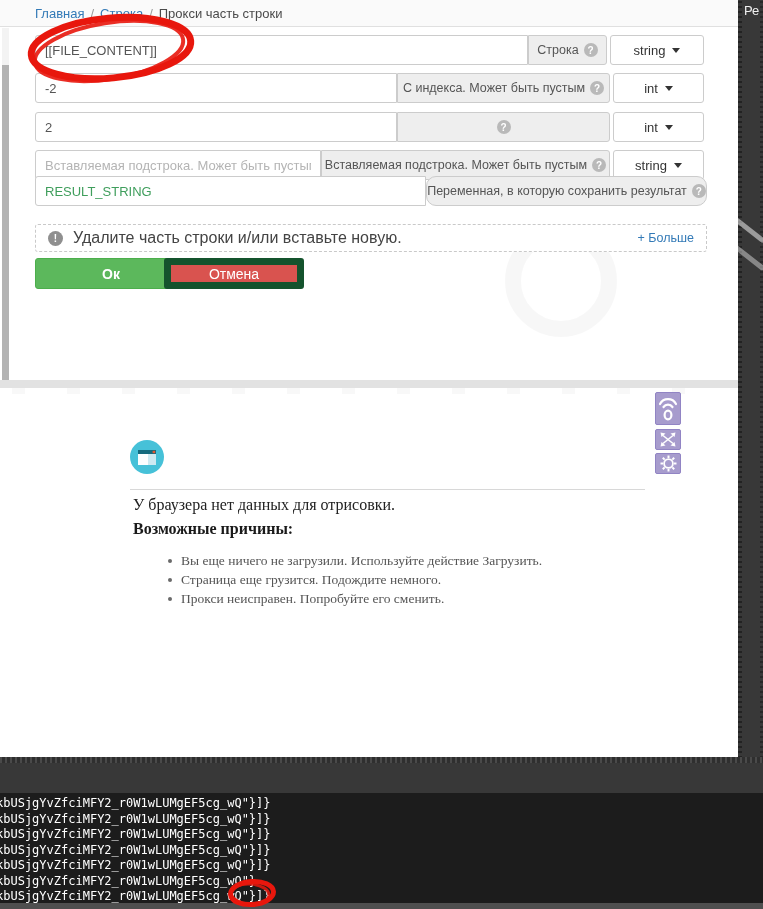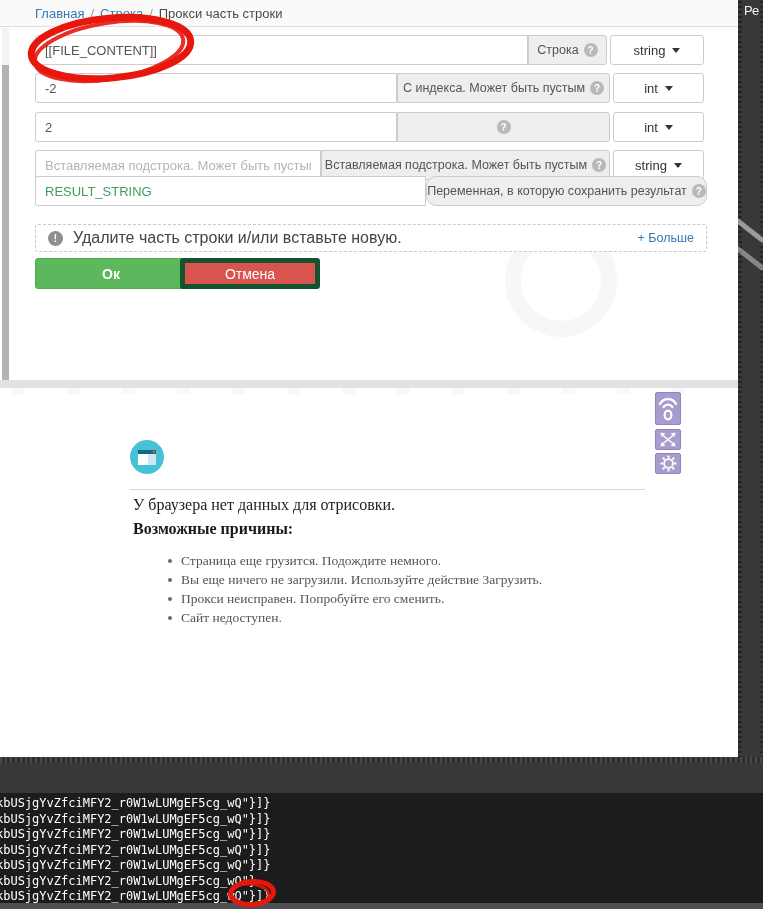--- a/index.html
+++ b/index.html
@@ -44,21 +44,21 @@
   .hintbox{left:35px;top:224px;width:672px;height:28px;border:1px dashed #c9c9c9;border-radius:3px;
     box-sizing:border-box;display:flex;align-items:center;padding:0 12px;background:#fff;}
   .hint-icon{width:15px;height:15px;border-radius:50%;background:#8f8f8f;color:#fff;font-size:10px;
     font-weight:bold;display:inline-flex;align-items:center;justify-content:center;flex:none;margin-right:10px;}
   .hint-text{font-size:16px;color:#444;}
   .hint-more{margin-left:auto;font-size:12.5px;color:#337ab7;cursor:pointer;}
 
   .btn{top:258px;height:31px;border:none;border-radius:3px;color:#fff;font-size:14px;
     font-family:"Liberation Sans",sans-serif;cursor:pointer;}
   .btn-ok{left:35px;width:152px;background:#5cb85c;border:1px solid #4cae4c;box-sizing:border-box;font-weight:bold;}
-  .btn-cancel{left:180px;width:140px;background:#d9534f;border:5px solid #14532d;box-sizing:border-box;}
+  .btn-cancel{left:164px;width:140px;background:#d9534f;border:7px solid #14532d;box-sizing:border-box;}
 
   
   .bicon{left:130px;top:440px;width:34px;height:34px;}
   .p-icons{left:655px;width:26px;background:#a79ccd;border:1px solid #9184c4;border-radius:2px;
     box-sizing:border-box;display:flex;align-items:center;justify-content:center;cursor:pointer;}
   .pi-wifi{top:392px;height:33px;}
   .pi-expand{top:429px;height:21px;}
   .pi-gear{top:453px;height:21px;}
   .bhr{left:130px;top:489px;width:515px;height:1px;background:#d8d8d8;}
   .bheading{left:133px;top:496px;font-family:"Liberation Serif",serif;font-size:16px;color:#222;}
@@ -215,24 +215,23 @@
       <line x1="14.2" y1="2.8" x2="12.4" y2="4.6"></line>
         <line x1="4.6" y1="12.4" x2="2.8" y2="14.2"></line>
     </g>
   </svg>
 </div>
 
 <div class="abs bhr"></div>
 <div class="abs bheading">У браузера нет данных для отрисовки.</div>
 <div class="abs bsub">Возможные причины:</div>
 <ul class="abs blist">
+  <li>Вы еще ничего не загрузили. Используйте действие Загрузить.</li>
   <li>Страница еще грузится. Подождите немного.</li>
-  <li>Вы еще ничего не загрузили. Используйте действие Загрузить.</li>
   <li>Прокси неисправен. Попробуйте его сменить.</li>
-  <li>Сайт недоступен.</li>
 </ul>
 
 <div class="abs rstrip">
   <div class="rstrip-dots-l"></div>
   <div class="rstrip-dots-r"></div>
   <div class="streak streak1"></div>
   <div class="streak streak2"></div>
   <div class="rstrip-label">Ре</div>
 </div>
 

